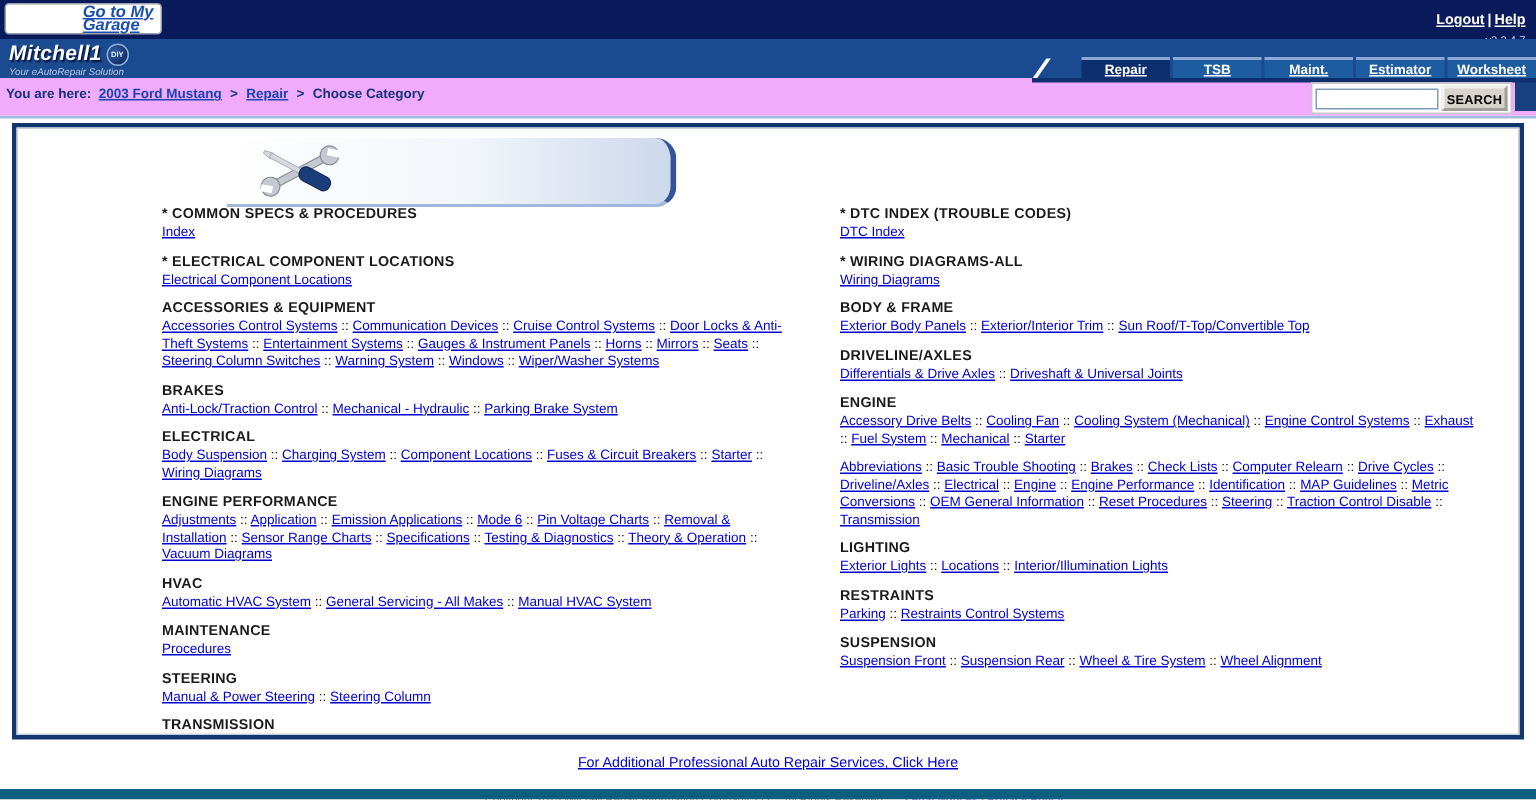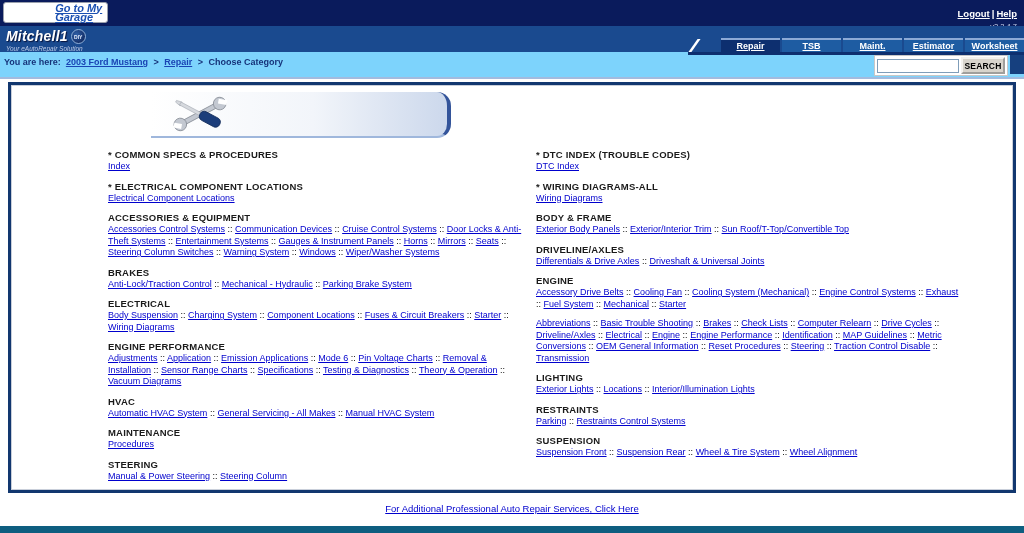--- a/index.html
+++ b/index.html
@@ -44,21 +44,21 @@
     display:block; width:59px; height:14px; margin-left:2px;
     background:#1e5ca2; border-top:2px solid #8ca9d6;
     color:#fff; font-size:9px; font-weight:bold; text-align:center;
     line-height:12px; text-decoration:underline;
   }
   .tab.active { background:#0d2f6f; }
   .understrip { position:absolute; right:0; top:52px; width:336px; height:3px; background:#0d2f6f; z-index:2; }
   .right-corner { position:absolute; right:0; top:52px; width:14px; height:22px; background:#16407f; z-index:1; }
 
   
-  .crumb-row { height:25px; background:#7dd3fc; position:relative; }
+  .crumb-row { height:25px; background:#f0abfc; position:relative; }
   .breadcrumb { position:absolute; left:4px; top:5px; font-size:9px; color:#16337a; font-weight:bold; }
   .breadcrumb a { color:#1a44b4; text-decoration:underline; }
   .breadcrumb .bsep { padding:0 3px; font-weight:bold; color:#16337a; }
   .search-panel {
     position:absolute; right:16px; top:3px; width:134px; height:21px;
     background:#fff; border:1px solid #c7c7c7; display:flex; align-items:center; gap:2px; padding:0 2px; z-index:3;
   }
   .search-input { width:82px; height:14px; border:1px solid #7f9db9; font-size:9px; padding:0 2px; }
   .search-btn {
     width:44px; height:17px; background:#d8d4cc; border:2px outset #f4f2ee;
@@ -75,21 +75,21 @@
   .banner {
     position:absolute; left:140px; top:7px; width:300px; height:46px;
     display:flex; align-items:center; gap:10px; padding-left:18px;
     background:linear-gradient(90deg,#ffffff 0%,#f2f5fa 55%,#ccd8ec 100%);
     border-bottom:2px solid #9fb7dc; border-right:4px solid #33549a;
     border-radius:0 14px 14px 0;
   }
   .banner-text { font-weight:bold; font-style:italic; color:#4e6ea8; font-size:19px; line-height:21px; text-shadow:1.5px 1.5px 0 #c3c7ce; letter-spacing:0.3px; }
   .tools-icon { width:62px; height:40px; flex:0 0 auto; }
 
-  .columns { position:absolute; left:0; top:64px; width:100%; display:flex; padding-left:97px; gap:14px; }
+  .columns { position:absolute; left:0; top:52px; width:100%; display:flex; padding-left:97px; gap:38px; }
   .col-left { width:414px; }
   .col-right { width:426px; }
   .section { margin-bottom:8px; }
   .section-title { font-size:9.5px; font-weight:bold; color:#1a1a1a; line-height:11px; margin-bottom:1px; letter-spacing:0.2px; }
   .section-links { font-size:9px; line-height:11.5px; color:#000; }
   .section-links a { color:#0000cd; text-decoration:underline; }
   .sep { color:#000; }
 
   
   .footer { text-align:center; padding-top:5px; position:relative; }

